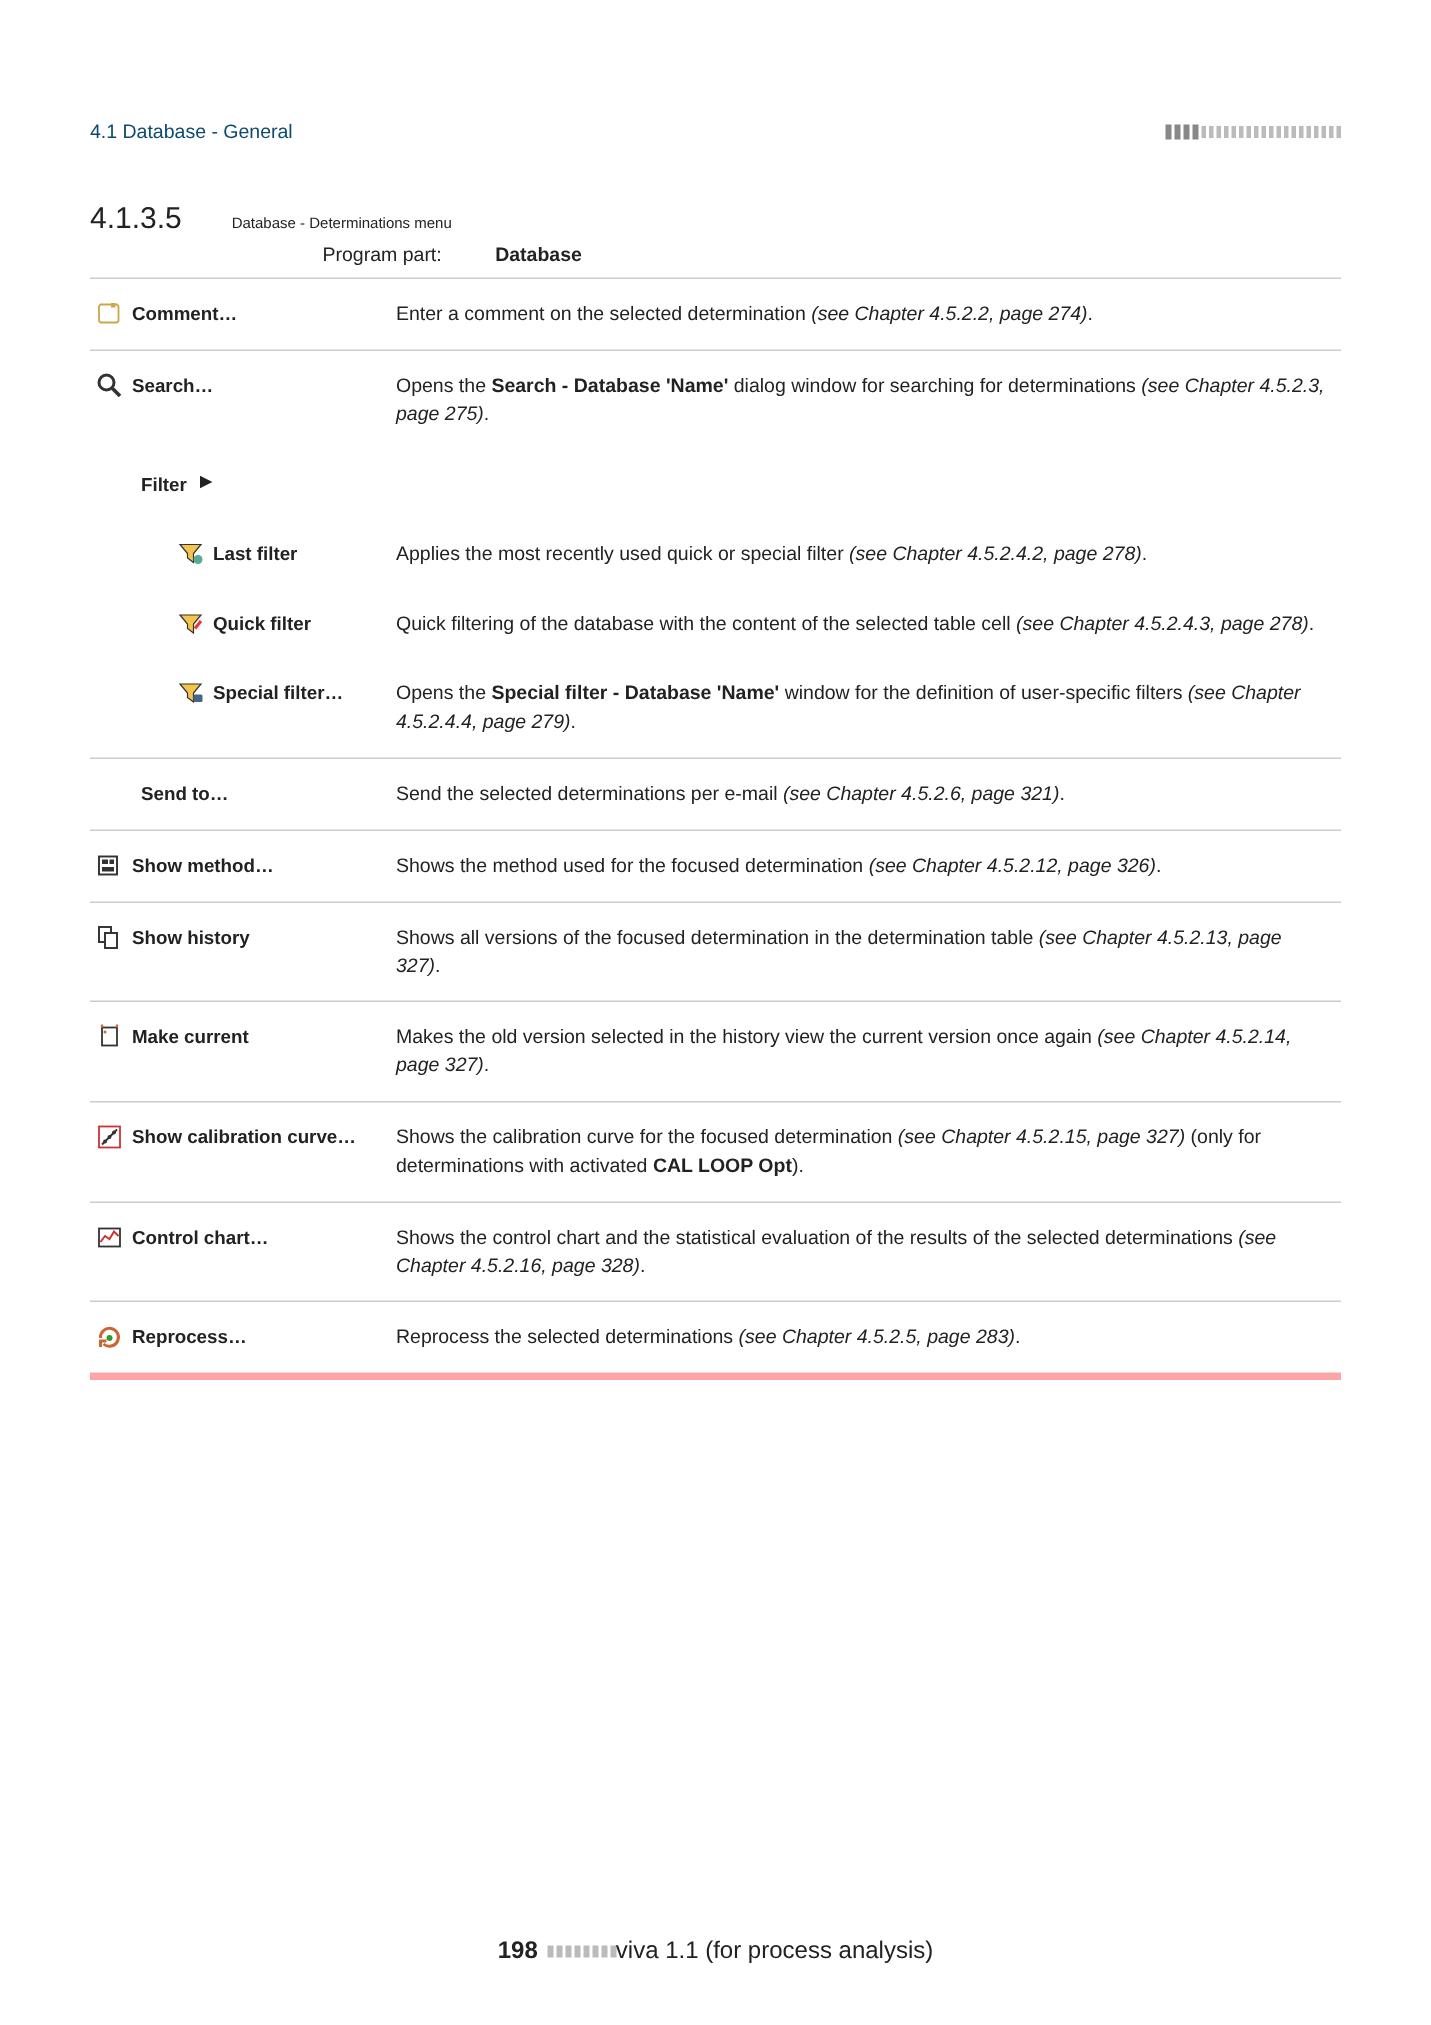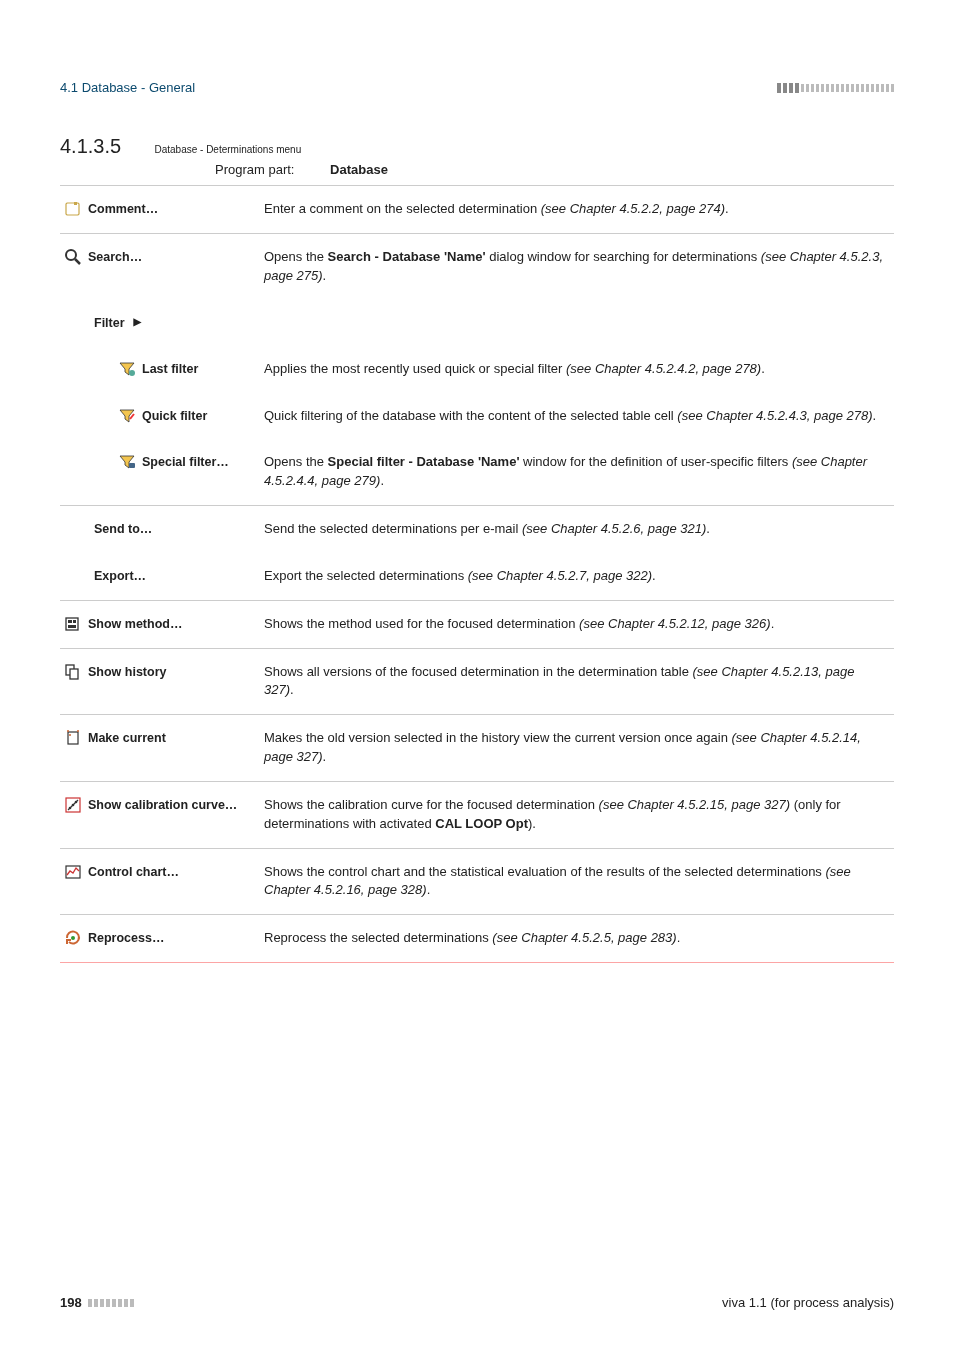--- a/index.html
+++ b/index.html
@@ -41,36 +41,36 @@
     border-collapse: collapse;
   }
   .menu-table td {
     border-top: 1px solid #ccc;
     padding: 14px 10px 14px 4px;
     vertical-align: top;
     font-size: 13px;
     line-height: 1.45;
   }
   .menu-table tr.noborder td { border-top: none; }
-  .menu-table tr:last-child td { border-bottom: 1px solid #fca5a5; }
+  .menu-table tr:last-child td { border-bottom: 5px solid #fca5a5; }
   .menu-table td.label-cell { width: 200px; font-weight: 700; font-size: 12.5px; }
   .indent-1 { padding-left: 34px !important; }
   .indent-2 { padding-left: 58px !important; text-align: right; }
   .label-inner { display: flex; align-items: center; gap: 6px; }
   .label-text { }
   .italic { font-style: italic; }
   .desc-cell b { font-weight: 700; }
   .footer {
     position: absolute;
     bottom: 40px;
     left: 60px;
     right: 60px;
     display: flex;
-    justify-content: space-between;
-    font-size: 13px;
+    justify-content: center;
+    font-size: 16px;
   }
   .footer-left { font-weight: 700; display: flex; align-items: center; gap: 6px; }
   .footer-ticks { display: flex; gap: 2px; }
   .ftick { width: 4px; height: 8px; background: #bbb; }
   .icon { width: 18px; height: 18px; flex-shrink: 0; display: inline-block; }
   .submenu-arrow { font-size: 10px; margin-left: 3px; }
 </style>
 </head>
 <body>
 
@@ -202,28 +202,20 @@
 
 <tr>
   <td class="label-cell indent-1">
     <span class="label-text">Send to…</span>
   </td>
   <td class="desc-cell">
     <span>Send the selected determinations per e-mail </span><span class="italic">(see Chapter 4.5.2.6, page 321)</span><span>.</span>
   </td>
 </tr>
 
-<tr class="noborder">
-  <td class="label-cell indent-1">
-    <span class="label-text">Export…</span>
-  </td>
-  <td class="desc-cell">
-    <span>Export the selected determinations </span><span class="italic">(see Chapter 4.5.2.7, page 322)</span><span>.</span>
-  </td>
-</tr>
 
 
 <tr>
   <td class="label-cell">
     <div class="label-inner">
       <svg class="icon" viewBox="0 0 18 18">
               <rect x="2" y="3" width="12" height="12" fill="none" stroke="#333" stroke-width="1.3"></rect>
               <rect x="4" y="5" width="4" height="3" fill="#333"></rect>
               <rect x="9" y="5" width="3" height="3" fill="#333"></rect>
               <rect x="4" y="10" width="8" height="3" fill="#333"></rect>

